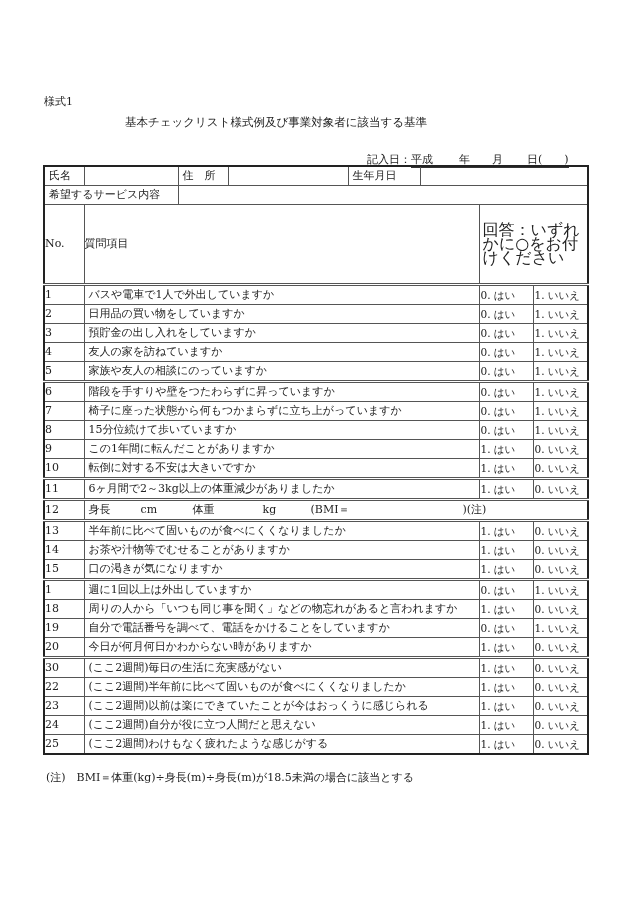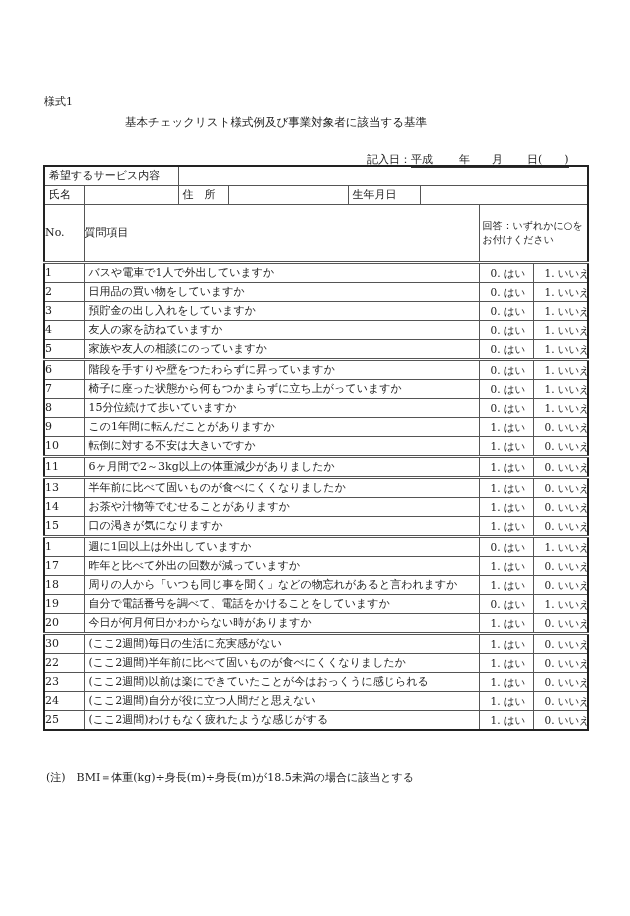--- a/index.html
+++ b/index.html
@@ -12,23 +12,23 @@
   #date-line .ul { border-bottom: 1px solid #333; padding-bottom: 1px; }
   #date-line .gap { display: inline-block; }
 
   table.sheet { position: absolute; left: 43px; top: 165px; width: 546px;
                 border-collapse: collapse; table-layout: fixed;
                 border: 2px solid #222; font-size: 11px; }
   table.sheet td { border: 1px solid #555; padding: 0 4px; height: 18px;
                    line-height: 18px; overflow: hidden; white-space: nowrap; }
   table.sheet td.c { text-align: left; padding: 0; }
   table.sheet tr.dbl-top td { border-top: 3px double #555; }
-  table.sheet td.ans { padding: 0 11px; font-size: 10.5px; }
+  table.sheet td.ans { padding: 0 1px; font-size: 10.5px; }
   table.sheet tr.hdr td { height: 46px; line-height: 14px; }
-  table.sheet td.wrap { white-space: normal; padding: 5px 3px; font-size: 10px; line-height: 14px; }
+  table.sheet td.wrap { white-space: normal; padding: 16px 3px; font-size: 16px; line-height: 14px; }
   .bmi span { display: inline-block; }
   #footnote { left: 46px; top: 759px; font-size: 11px; }
 </style>
 </head>
 <body>
 
 <div class="abs" id="form-id">様式1</div>
 <div class="abs" id="doc-title">基本チェックリスト様式例及び事業対象者に該当する基準</div>
 
 <div class="abs" id="date-line">
@@ -41,30 +41,30 @@
       <col style="width:94px">
       <col style="width:50px">
     <col style="width:120px">
       <col style="width:72px">
       <col style="width:59px">
     <col style="width:54px">
       <col style="width:55px">
   </colgroup>
   <tbody id="tbody">
     <tr>
-      <td colspan="2">希望するサービス内容</td>
-      <td colspan="6"></td>
-    </tr>
-    <tr>
       <td>氏名</td>
       <td colspan="1"></td>
       <td>住　所</td>
       <td></td>
       <td>生年月日</td>
       <td colspan="3"></td>
+    </tr>
+    <tr>
+      <td colspan="2">希望するサービス内容</td>
+      <td colspan="6"></td>
     </tr>
     <tr class="hdr">
       <td class="c">No.</td>
       <td colspan="5" class="c">質問項目</td>
       <td colspan="2" class="wrap">回答：いずれかに○をお付けください</td>
     </tr>
   <tr class="dbl-top">
         <td class="c">1</td>
         <td colspan="5">バスや電車で1人で外出していますか</td>
         <td class="ans">0. はい</td>
@@ -124,20 +124,24 @@
         <td class="ans">1. はい</td>
         <td class="ans">0. いいえ</td>
       </tr>
       <tr class="dbl-top">
         <td class="c">11</td>
         <td colspan="5">6ヶ月間で2～3kg以上の体重減少がありましたか</td>
         <td class="ans">1. はい</td>
         <td class="ans">0. いいえ</td>
       </tr>
       <tr class="dbl-top">
+        <td class="c">12</td>
+        <td colspan="7" class="bmi"><span style="width:52px">身長</span><span style="width:52px">cm</span><span style="width:70px">体重</span><span style="width:48px">kg</span><span style="width:152px">(BMI＝</span><span>)(注)</span></td>
+      </tr>
+      <tr class="dbl-top">
         <td class="c">13</td>
         <td colspan="5">半年前に比べて固いものが食べにくくなりましたか</td>
         <td class="ans">1. はい</td>
         <td class="ans">0. いいえ</td>
       </tr>
       <tr>
         <td class="c">14</td>
         <td colspan="5">お茶や汁物等でむせることがありますか</td>
         <td class="ans">1. はい</td>
         <td class="ans">0. いいえ</td>
@@ -148,26 +152,20 @@
         <td class="ans">1. はい</td>
         <td class="ans">0. いいえ</td>
       </tr>
       <tr class="dbl-top">
         <td class="c">1</td>
         <td colspan="5">週に1回以上は外出していますか</td>
         <td class="ans">0. はい</td>
         <td class="ans">1. いいえ</td>
       </tr>
       <tr>
-        <td class="c">17</td>
-        <td colspan="5">昨年と比べて外出の回数が減っていますか</td>
-        <td class="ans">1. はい</td>
-        <td class="ans">0. いいえ</td>
-      </tr>
-      <tr>
         <td class="c">18</td>
         <td colspan="5">周りの人から「いつも同じ事を聞く」などの物忘れがあると言われますか</td>
         <td class="ans">1. はい</td>
         <td class="ans">0. いいえ</td>
       </tr>
       <tr>
         <td class="c">19</td>
         <td colspan="5">自分で電話番号を調べて、電話をかけることをしていますか</td>
         <td class="ans">0. はい</td>
         <td class="ans">1. いいえ</td>

